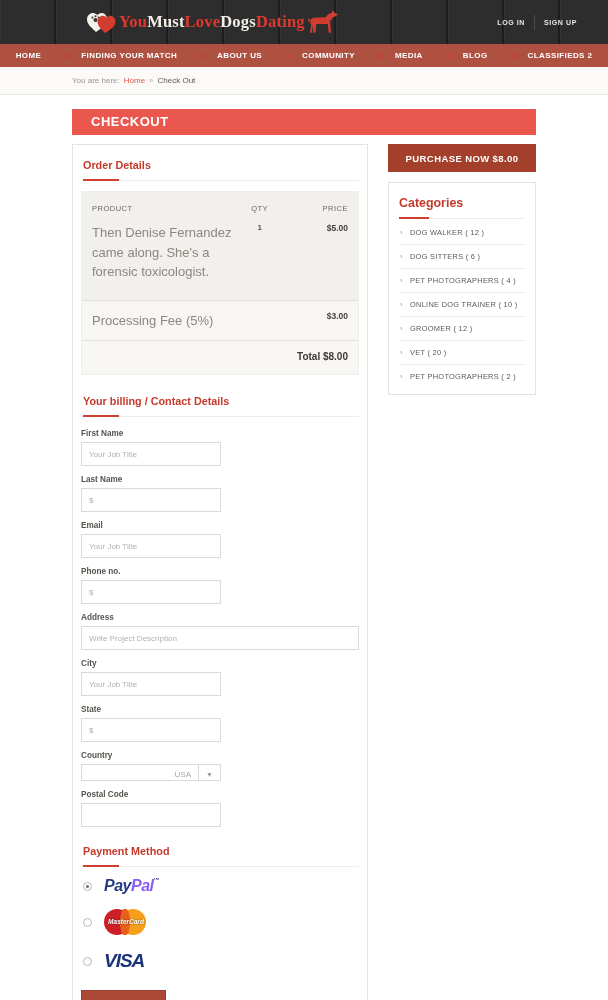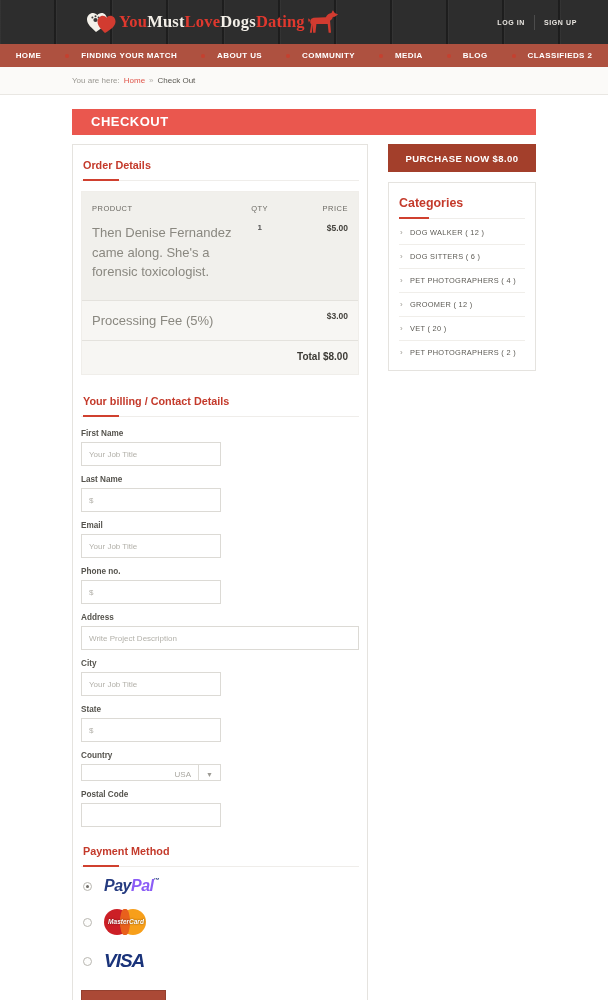--- a/index.html
+++ b/index.html
@@ -257,20 +257,21 @@
     </div>
 
     <div class="right-col">
       <div class="btn-purchase-now">PURCHASE NOW $8.00</div>
       <div class="card cat-card">
         <div class="cat-h"><span>Categories</span></div>
         <ul class="cat-list">
           <li>DOG WALKER ( 12 )</li>
           <li>DOG SITTERS ( 6 )</li>
           <li>PET PHOTOGRAPHERS ( 4 )</li>
+          <li>ONLINE DOG TRAINER ( 10 )</li>
           <li>GROOMER ( 12 )</li>
           <li>VET ( 20 )</li>
           <li>PET PHOTOGRAPHERS ( 2 )</li>
         </ul>
       </div>
     </div>
   </div>
 </div>
 
 <div class="promos">

